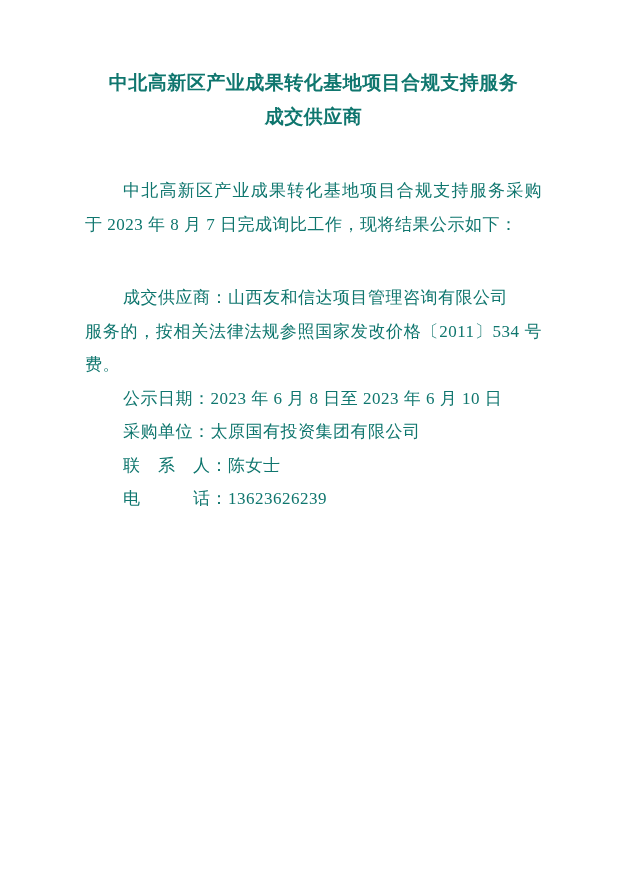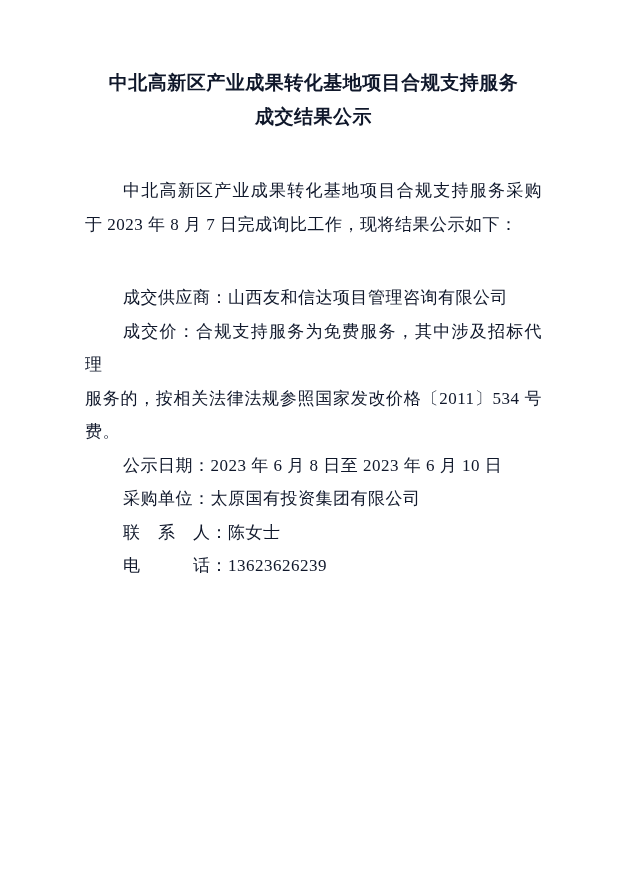--- a/index.html
+++ b/index.html
@@ -5,21 +5,21 @@
   html, body {
     margin: 0;
     padding: 0;
     background: #ffffff;
   }
   .page {
     position: relative;
     width: 621px;
     height: 886px;
     background: #ffffff;
-    color: #0f172a;
+    color: #0f766e;
     font-family: "Liberation Serif", "DejaVu Serif", serif;
     overflow: hidden;
   }
   .content {
     position: absolute;
     top: 66px;
     left: 85px;
     width: 457px;
   }
   .doc-title {
@@ -47,34 +47,33 @@
   .supplier-block{ margin-top: 40px; }
 </style>
 </head>
 <body>
 
 <div class="page">
   <div class="content">
 
     <div class="doc-title">
       <div>中北高新区产业成果转化基地项目合规支持服务</div>
-      <div>成交结果公示</div>
+      <div>成交供应商</div>
     </div>
 
     <div class="intro-block">
       <div class="body-line jfull indent">中北高新区产业成果转化基地项目合规支持服务采购</div>
       <div class="body-line">于 2023 年 8 月 7 日完成询比工作，现将结果公示如下：</div>
     </div>
 
     <div class="supplier-block">
       <div class="body-line indent">成交供应商：山西友和信达项目管理咨询有限公司</div>
     </div>
 
     <div>
-      <div class="body-line jfull indent">成交价：合规支持服务为免费服务，其中涉及招标代理</div>
       <div class="body-line jfull">服务的，按相关法律法规参照国家发改价格〔2011〕534 号</div>
       <div class="body-line">费。</div>
     </div>
 
     <div>
       <div class="body-line indent">公示日期：2023 年 6 月 8 日至 2023 年 6 月 10 日</div>
       <div class="body-line indent">采购单位：太原国有投资集团有限公司</div>
       <div class="body-line indent">联　系　人：陈女士</div>
       <div class="body-line indent">电　　　话：13623626239</div>
     </div>

